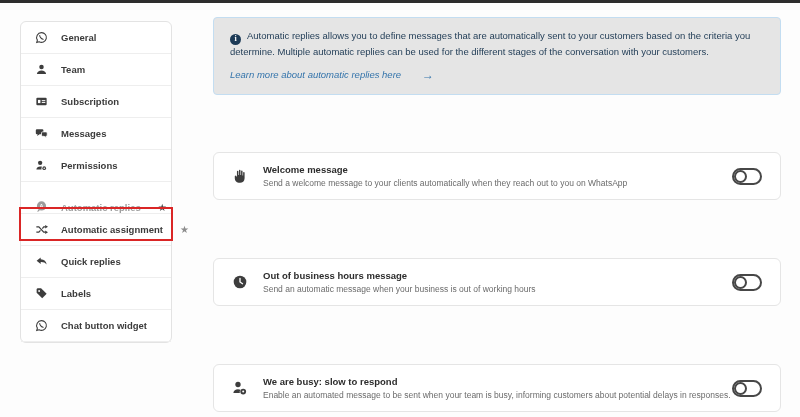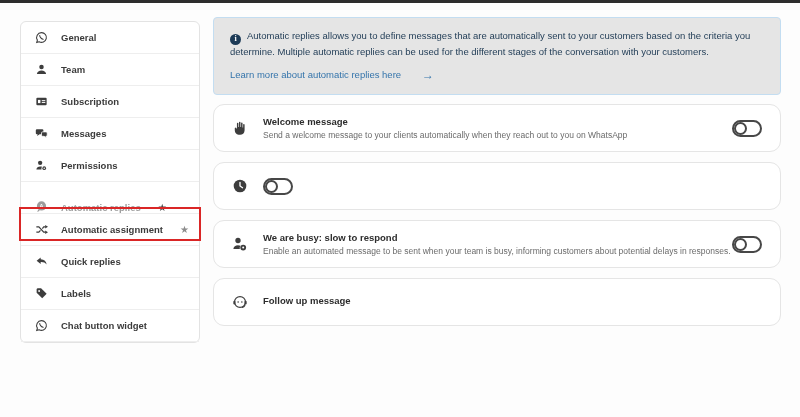--- a/index.html
+++ b/index.html
@@ -6,21 +6,21 @@
   body{
     width:800px;height:417px;position:relative;overflow:hidden;
     background:#fdfdfd;
     font-family:"Liberation Sans",sans-serif;
     -webkit-font-smoothing:antialiased;
   }
   .topbar{position:absolute;top:0;left:0;width:800px;height:3px;background:#2d2d2d;}
 
   
   .sidebar{
-    position:absolute;left:20px;top:21px;width:180px;
+    position:absolute;left:20px;top:21px;width:152px;
     background:#fff;border:1px solid #e3e3e3;border-radius:6px;
     box-sizing:border-box;
   }
   .side-item{
     height:31px;display:flex;align-items:center;
     padding:0 10px 0 14px;gap:13px;cursor:pointer;
     border-bottom:1px solid #eeeeee;color:#3d3d3d;
   }
   .side-item:last-child{border-bottom:none;}
   .side-item .icn{width:13px;height:13px;display:flex;align-items:center;justify-content:center;flex:none;}
@@ -45,29 +45,29 @@
     box-sizing:border-box;
   }
   .info-ic{
     display:inline-flex;align-items:center;justify-content:center;
     width:11px;height:11px;border-radius:50%;background:#1d3b57;color:#fff;
     font-size:8px;font-weight:bold;font-family:"Liberation Serif",serif;
     margin-right:6px;vertical-align:-2px;
   }
   .banner-link{
     margin-top:9px;display:flex;align-items:center;gap:21px;
-    color:#3474ab;font-size:9.5px;text-decoration:none;width:max-content;cursor:pointer;
+    color:#3474ab;font-size:9.5px;text-decoration:none;width:max-content;cursor:pointer;font-style:italic;
   }
   .banner-link .arrow{font-size:12px;line-height:1;}
 
   .cards{margin-top:9px;display:flex;flex-direction:column;gap:10px;}
   .card{
-    background:#fff;border:1px solid #e5e5e5;border-radius:11px;
+    background:#fff;border:1px solid #e5e5e5;border-radius:6px;
     min-height:48px;box-sizing:border-box;
-    display:flex;align-items:center;padding:8px 18px 8px 16px;
+    display:flex;align-items:center;padding:8px 18px 8px 16px;margin-top:48px;
   }
   .card-icn{width:20px;margin-right:13px;display:flex;justify-content:center;color:#3d3d3d;flex:none;}
   .card-icn svg{display:block;width:16px;height:16px;}
   .card-text{flex:1;min-width:0;}
   .card-title{font-size:9.5px;font-weight:700;color:#2d2d2d;margin-bottom:3px;}
   .card-desc{font-size:8.5px;color:#6b6b6b;white-space:nowrap;}
   .toggle{
     width:30px;height:17px;border:2px solid #474747;border-radius:10px;
     position:relative;box-sizing:border-box;flex:none;cursor:pointer;background:#fff;
   }
@@ -223,20 +223,24 @@
         </div>
     </div>
 
     <div class="card">
       <span class="card-icn">
         <svg viewBox="0 0 24 24">
             <circle cx="12" cy="12" r="9.5" fill="currentColor"></circle>
             <path d="M12 6.5V12l3.8 2.6" stroke="#fff" stroke-width="2" fill="none" stroke-linecap="round"></path>
           </svg>
       </span>
+      <div class="card-text">
+        <div class="card-title">Out of business hours message</div>
+        <div class="card-desc">Send an automatic message when your business is out of working hours</div>
+      </div>
       <div class="toggle" role="switch" aria-checked="false">
           <div class="knob"></div>
         </div>
     </div>
 
     <div class="card">
       <span class="card-icn">
         <svg viewBox="0 0 24 24">
             <circle cx="9" cy="6.8" r="4" fill="currentColor"></circle>
             <path fill="currentColor" d="M2 19.6c.3-3.8 3.3-5.7 7-5.7 1.4 0 2.7.3 3.8.8a5.6 5.6 0 0 0-1.1 4.9z"></path>

